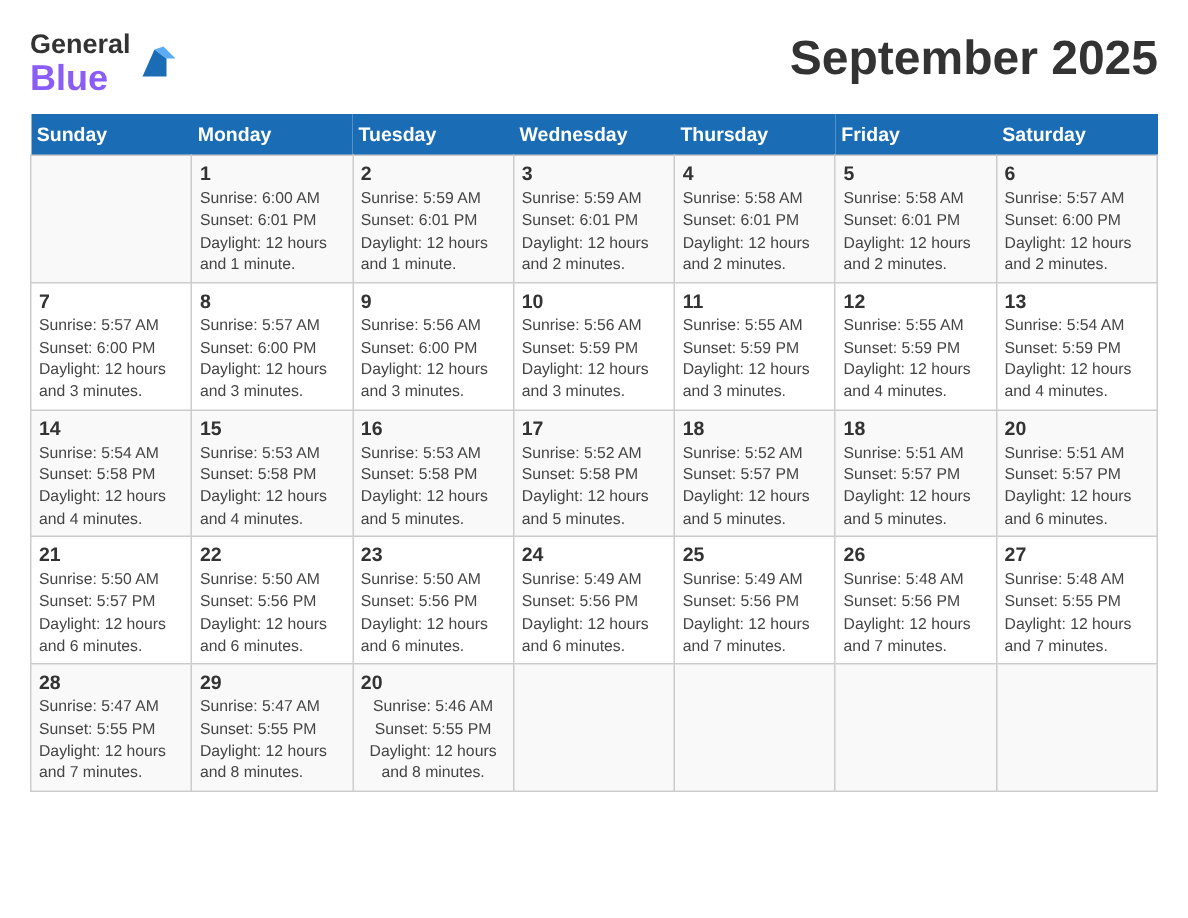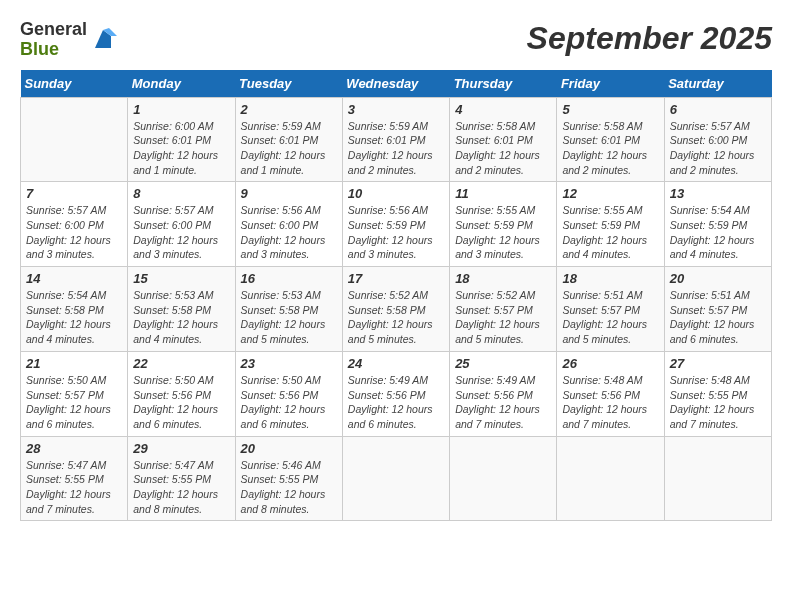--- a/index.html
+++ b/index.html
@@ -24,47 +24,45 @@
       display: flex;
       flex-direction: column;
       line-height: 1.1;
     }
     .logo-general {
       font-size: 18px;
       font-weight: bold;
       color: #333;
     }
     .logo-blue {
-      font-size: 18px;
-      font-weight: bold;
-      color: #4d7c0f;
+      font-size: 24px;
+      font-weight: bold;
+      color: #8b5cf6;
     }
     .logo-icon {
       width: 28px;
       height: 28px;
       margin-left: 2px;
     }
     .title-block {
       text-align: right;
     }
     .month-title {
       font-size: 32px;
       font-weight: bold;
       color: #333;
-      font-style: italic;
     }
     .location {
       font-size: 16px;
       color: #555;
     }
     table {
       width: 100%;
       border-collapse: collapse;
       font-size: 11px;
-      font-style: italic;
     }
     thead th {
       background-color: #1a6cb5;
       color: #fff;
       padding: 6px 4px;
       text-align: left;
       font-size: 13px;
       font-weight: bold;
     }
     tbody td {
@@ -336,21 +334,21 @@
         </td>
         <td>
           <span class="day-number">29</span>
           <div class="day-info" style="white-space: pre-line;">Sunrise: 5:47 AM
 Sunset: 5:55 PM
 Daylight: 12 hours
 and 8 minutes.</div>
         </td>
         <td>
           <span class="day-number">20</span>
-          <div class="day-info" style="white-space: pre-line;">Sunrise: 5:46 AM
+          <div class="day-info" style="white-space: pre-line; text-align: center;">Sunrise: 5:46 AM
 Sunset: 5:55 PM
 Daylight: 12 hours
 and 8 minutes.</div>
         </td>
         <td class="empty-cell"></td>
         <td class="empty-cell"></td>
         <td class="empty-cell"></td>
         <td class="empty-cell"></td>
       </tr>
     </tbody>

